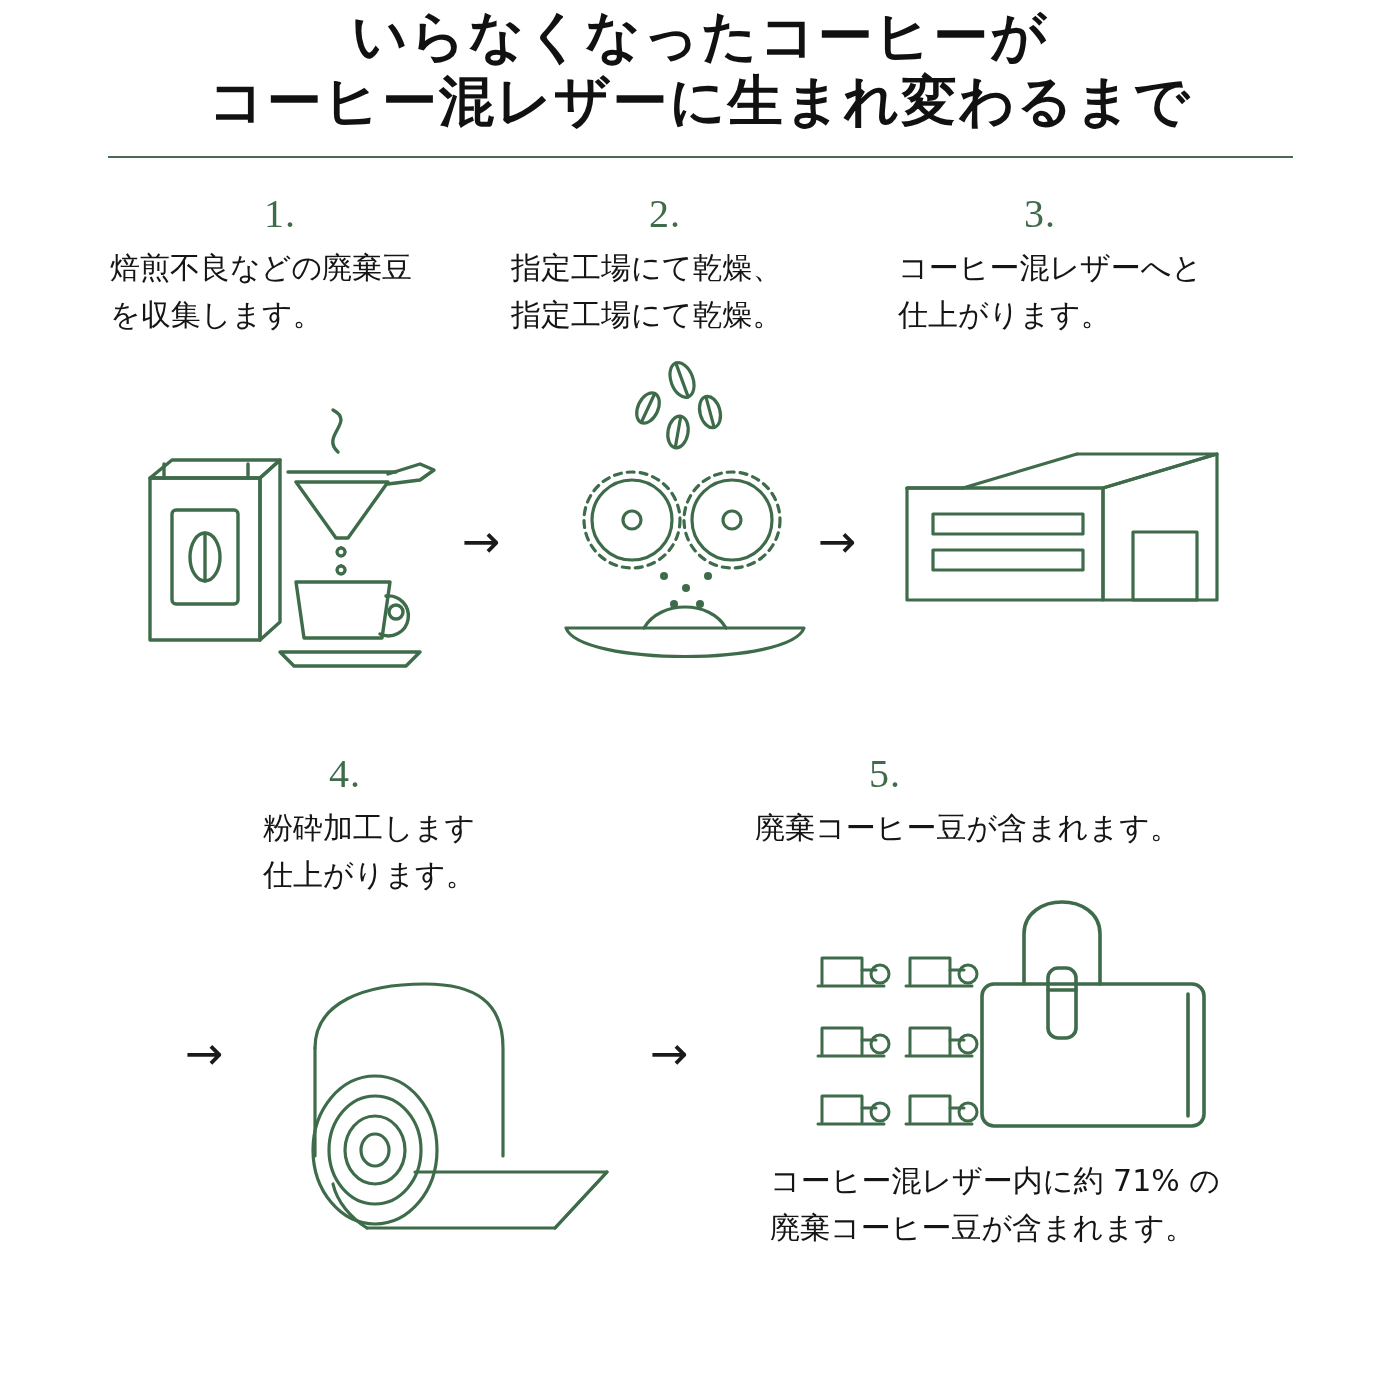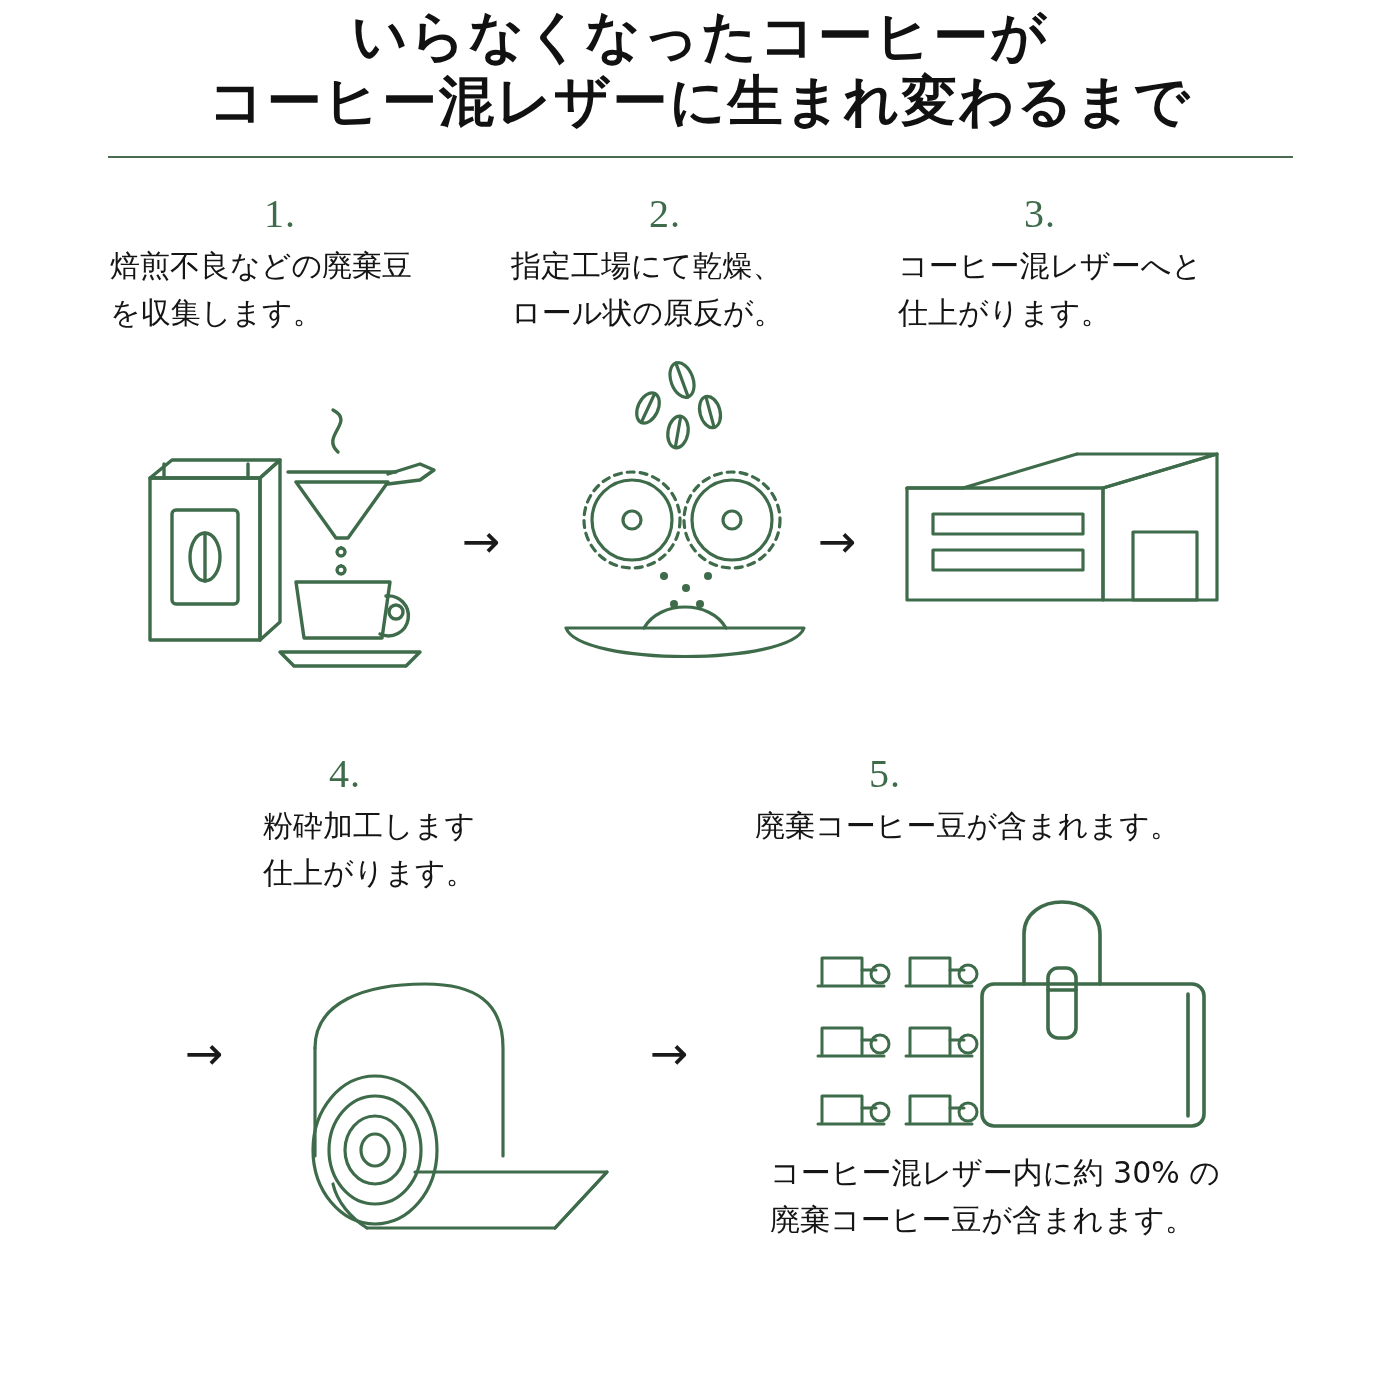--- a/index.html
+++ b/index.html
@@ -52,20 +52,21 @@
     font-family: "Liberation Serif", "DejaVu Serif", serif;
     letter-spacing: 1px;
     margin-bottom: 6px;
   }
   .step-text {
     font-size: 30px;
     line-height: 1.55;
     color: #151515;
     font-family: "DejaVu Sans", "Liberation Sans", sans-serif;
     font-weight: 400;
+    margin-top: 8px;
   }
 
   .arrow {
     position: absolute;
     font-size: 46px;
     color: #1a1a1a;
     font-family: "DejaVu Sans", "Liberation Sans", sans-serif;
     line-height: 1;
   }
 
@@ -125,21 +126,21 @@
       </g>
     </svg>
   </div>
 
   <div class="arrow abs" style="left:462px; top:518px;">→</div>
 
   <div class="step abs" style="left:505px; top:190px; width:350px;">
     <div class="step-num" style="padding-right:30px;">2.</div>
     <div class="step-text" style="padding-left:6px;">
       <div>指定工場にて乾燥、</div>
-      <div>ロール状の原反が。</div>
+      <div>指定工場にて乾燥。</div>
     </div>
   </div>
 
   <div class="abs" style="left:560px; top:360px;">
     <svg width="250" height="320" viewBox="0 0 250 320" fill="none" stroke="#3e6b4a" stroke-width="3.2" stroke-linecap="round" stroke-linejoin="round">
 
       <g>
         <g transform="rotate(-20 122 20)">
           <ellipse cx="122" cy="20" rx="11" ry="18"></ellipse>
           <path d="M122 2 L122 38"></path>
@@ -305,17 +306,17 @@
         <rect x="182" y="94" width="222" height="142" rx="12"></rect>
         <path d="M388 104 L388 226"></path>
 
         <rect x="248" y="78" width="28" height="70" rx="10"></rect>
         <path d="M248 100 L276 100"></path>
       </g>
     </svg>
   </div>
 
   <div class="step-text abs" style="left:770px; top:1150px; width:560px;">
-    <div>コーヒー混レザー内に約 30% の</div>
+    <div>コーヒー混レザー内に約 71% の</div>
     <div>廃棄コーヒー豆が含まれます。</div>
   </div>
 
 </div>
 
 </body></html>

